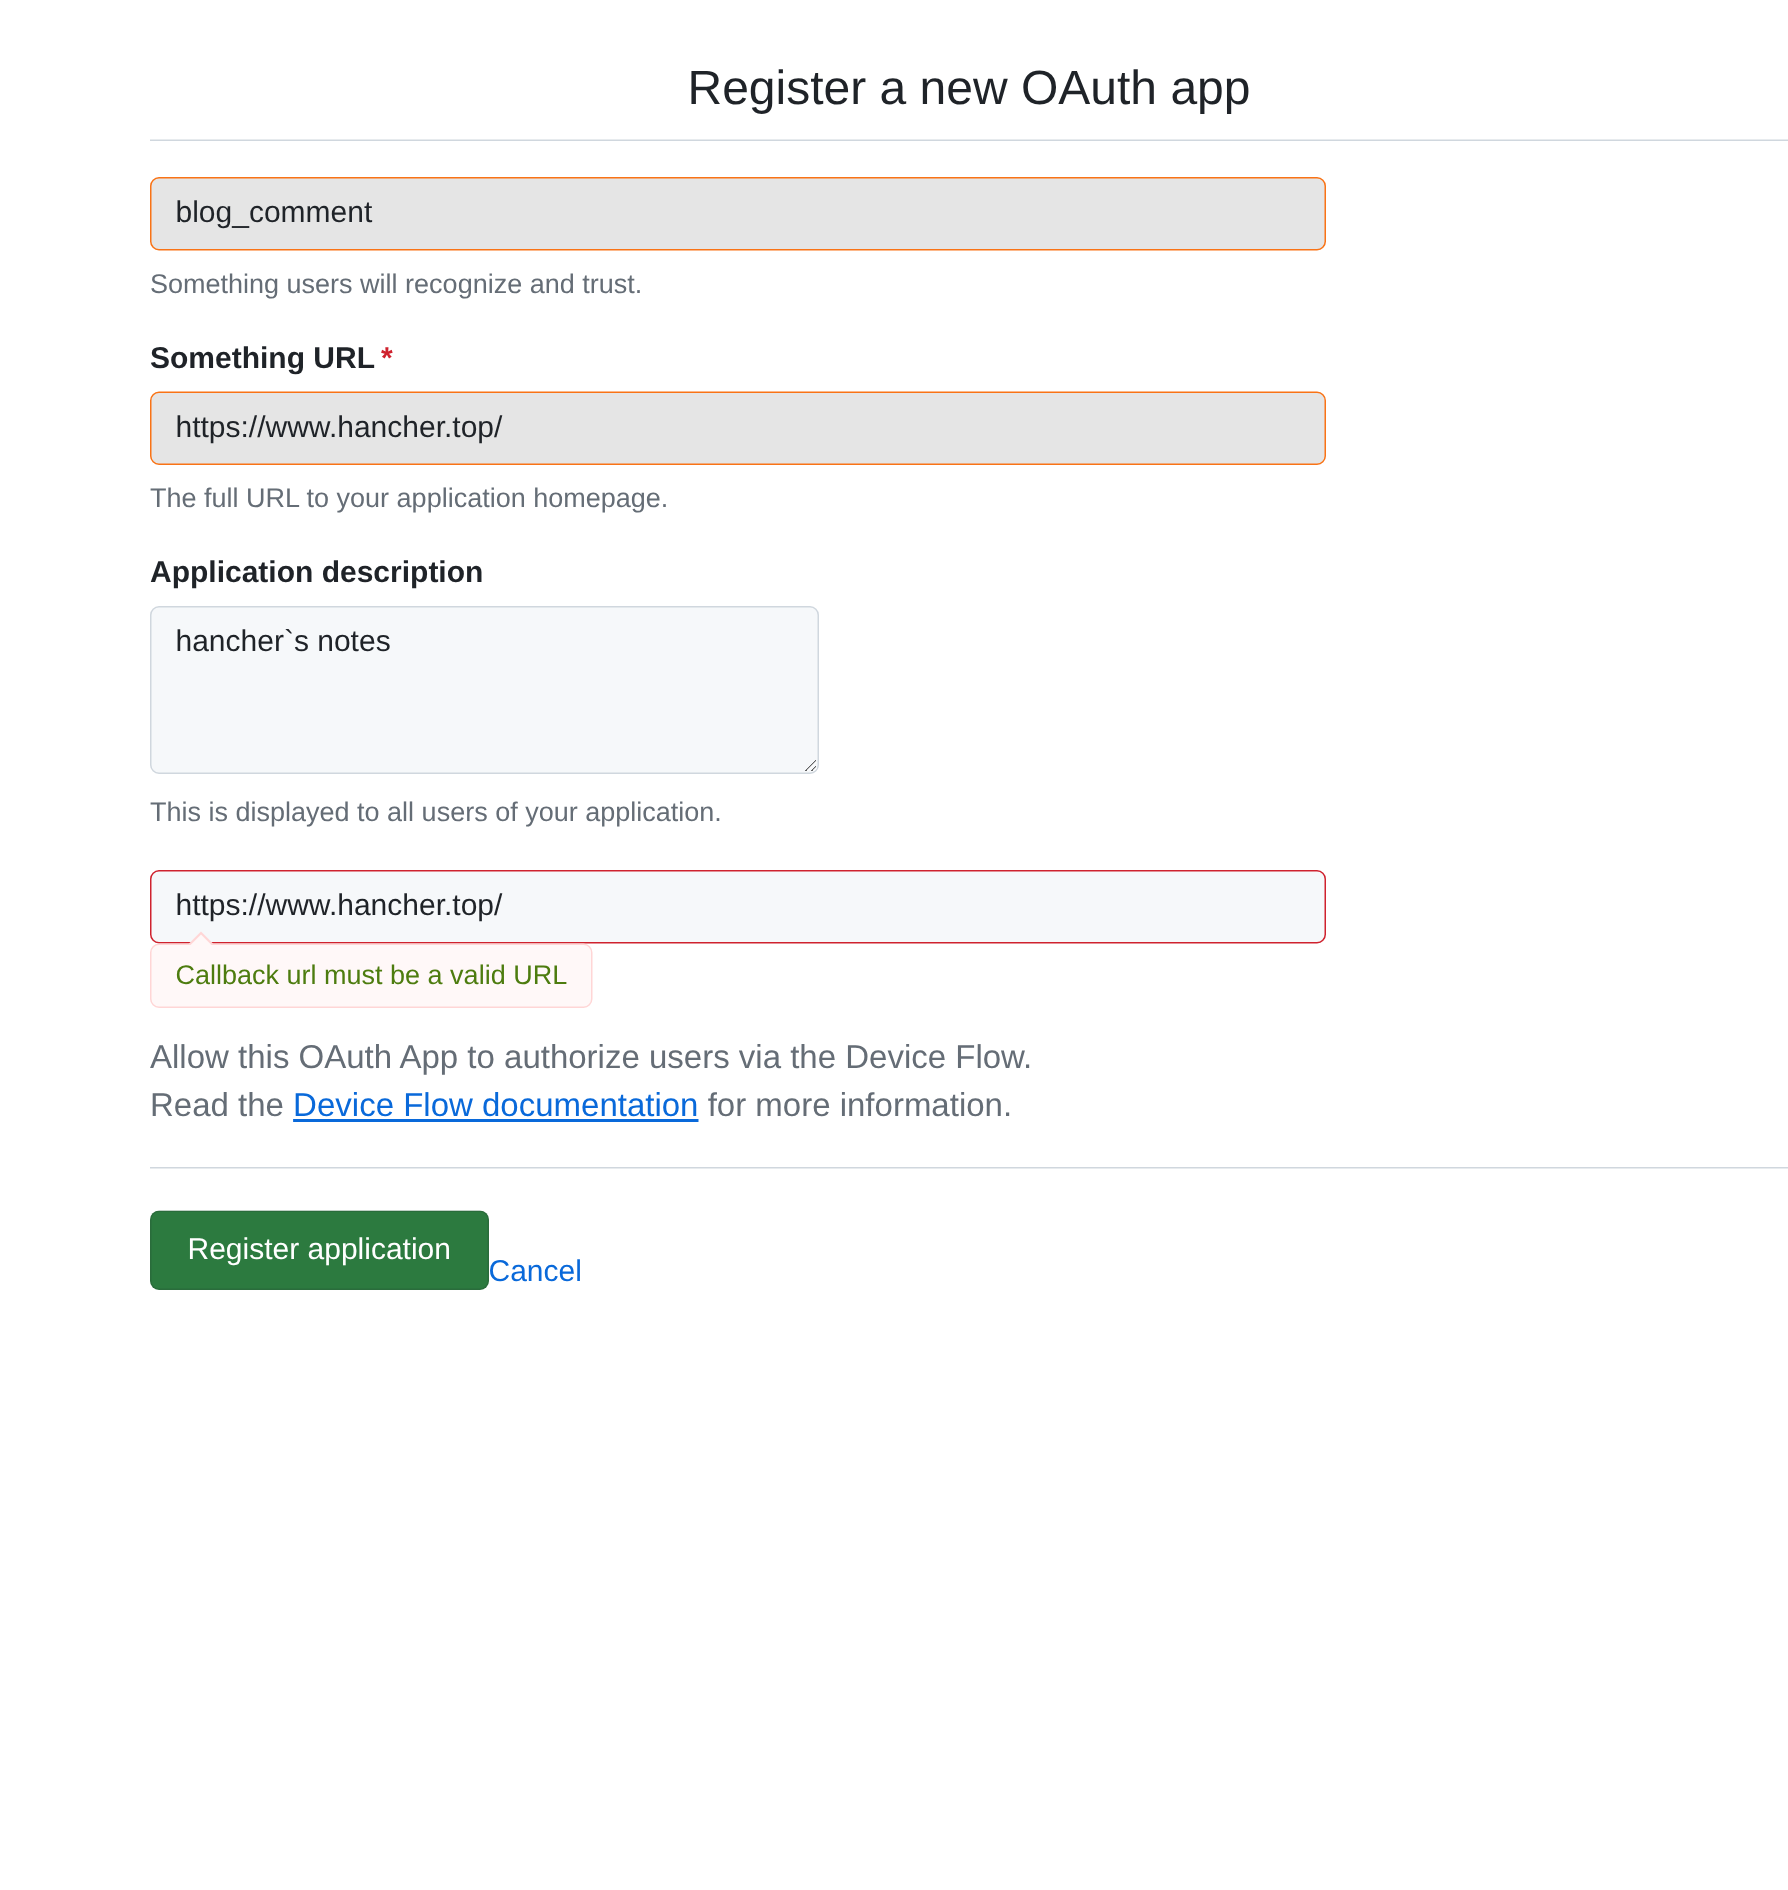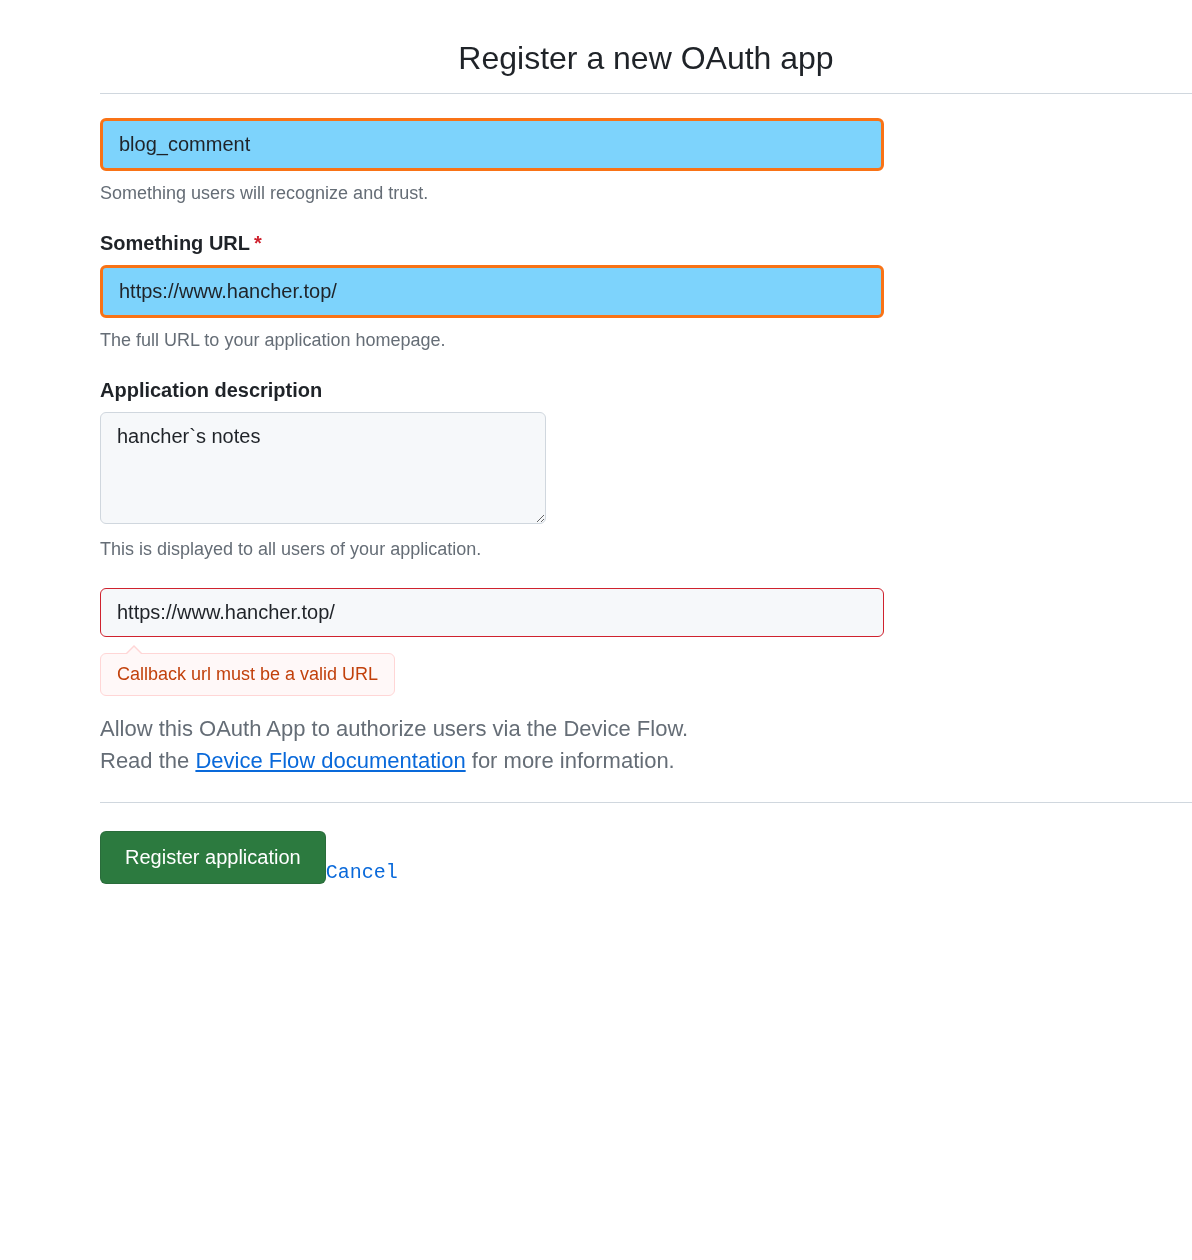--- a/index.html
+++ b/index.html
@@ -41,22 +41,22 @@
     }
     .required-asterisk {
       color: #cf222e;
       margin-left: 4px;
     }
     .form-input {
       width: 784px;
       padding: 12px 16px;
       font-size: 20px;
       color: #1f2328;
-      background-color: #7dd3fc;
-      border: 3px solid #f97316;
+      background-color: #e5e5e5;
+      border: 1px solid #f97316;
       border-radius: 6px;
       outline: none;
       font-family: inherit;
     }
     .form-input.error-border {
       border: 1px solid #cf222e;
       background-color: #f6f8fa;
     }
     .form-textarea {
       width: 446px;
@@ -72,24 +72,23 @@
       font-family: inherit;
     }
     .form-help {
       font-size: 18px;
       color: #656d76;
       margin-top: 12px;
     }
     .error-tooltip {
       display: inline-block;
       position: relative;
-      margin-top: 16px;
       padding: 10px 16px;
       font-size: 18px;
-      color: #c2410c;
+      color: #4d7c0f;
       background-color: #fff8f8;
       border: 1px solid #ffd6d6;
       border-radius: 6px;
     }
     .error-tooltip::before {
       content: "";
       position: absolute;
       top: -9px;
       left: 24px;
       width: 0;
@@ -141,21 +140,21 @@
       border-radius: 6px;
       cursor: pointer;
       font-family: inherit;
     }
     .btn-cancel {
       font-size: 20px;
       color: #0969da;
       background: none;
       border: none;
       cursor: pointer;
-      font-family: Liberation Mono, monospace;
+      font-family: Liberation Sans, sans-serif;
     }
   </style>
 </head>
 <body>
 
 <div class="container">
   <h1 class="page-title">Register a new OAuth app</h1>
 
   <div class="form-group">
     <input type="text" class="form-input" value="blog_comment" style="">

